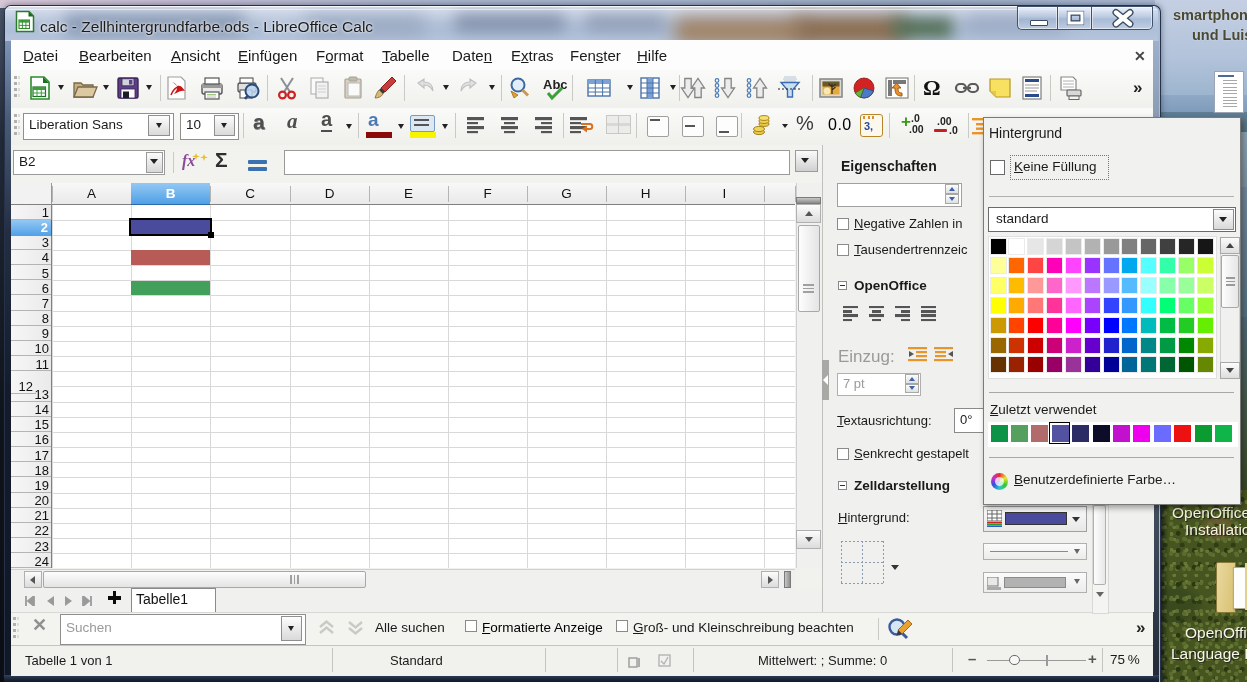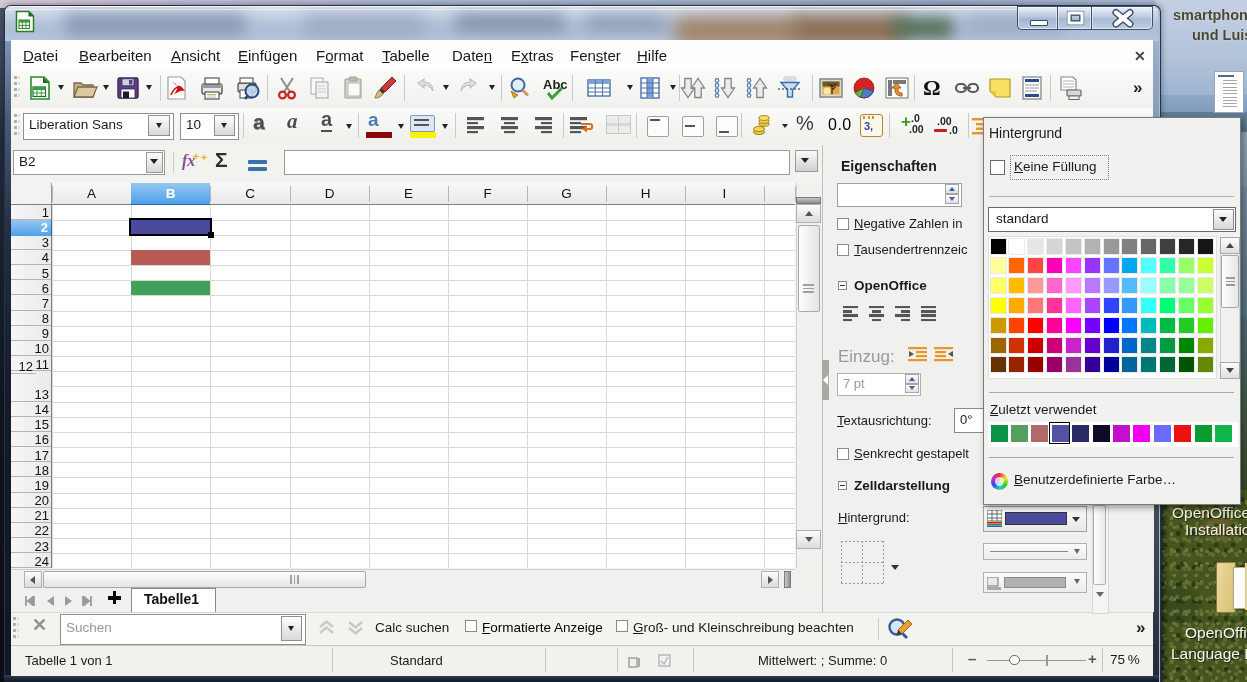--- a/index.html
+++ b/index.html
@@ -54,20 +54,21 @@
         <path d="M14.5 1.5 L19.5 6.5 L14.5 6.5 Z" fill="#1a6a1a"></path>
         <rect x="5" y="10" width="10.5" height="8.5" fill="#fff" stroke="#2e8a2e" stroke-width="1.1"></rect>
         <rect x="5" y="10" width="10.5" height="2.6" fill="#3e9e3e"></rect>
         <g stroke="#2e8a2e" stroke-width="0.9">
           <line x1="5" y1="15.4" x2="15.5" y2="15.4"></line>
           <line x1="8.4" y1="10" x2="8.4" y2="18.5"></line>
           <line x1="11.9" y1="10" x2="11.9" y2="18.5"></line>
         </g>
       </svg>
     </div>
+    <div style="position:absolute;left:40px;top:18px;font-size:15.5px;color:#1b1b1b;white-space:nowrap;text-shadow:0 0 4px rgba(255,255,255,.9),0 0 2px rgba(255,255,255,.8);">calc - Zellhintergrundfarbe.ods - LibreOffice Calc</div>
     <div style="position:absolute;left:1017px;top:6px;width:40px;height:23.5px;background:linear-gradient(rgba(238,244,252,.8),rgba(186,202,226,.75) 45%,rgba(160,182,210,.7) 55%,rgba(196,210,230,.8));border:1px solid #3e526e;border-radius:0 0 0 5px;border-right:none;box-shadow:inset 0 0 0 1px rgba(255,255,255,.5);box-sizing:border-box;">
       <div style="position:absolute;left:50%;top:13px;width:16px;height:4px;margin-left:-8px;background:#fff;border:1px solid #3a4a62;border-radius:1px;"></div>
     </div>
     <div style="position:absolute;left:1057px;top:6px;width:35px;height:23.5px;background:linear-gradient(rgba(238,244,252,.8),rgba(186,202,226,.75) 45%,rgba(160,182,210,.7) 55%,rgba(196,210,230,.8));border:1px solid #3e526e;box-shadow:inset 0 0 0 1px rgba(255,255,255,.5);box-sizing:border-box;">
       <svg width="35" height="23" style="position:absolute;left:0;top:0;">
         <rect x="9.5" y="4.5" width="16" height="13" fill="none" stroke="#3a4a62" stroke-width="1.2"></rect>
         <rect x="11" y="6" width="13" height="10" fill="none" stroke="#fff" stroke-width="3.2"></rect>
         <rect x="13.2" y="8.2" width="8.6" height="5.6" fill="none" stroke="#3a4a62" stroke-width="1.2"></rect>
       </svg>
     </div>
@@ -527,21 +528,21 @@
       </div>
       <div style="position:absolute;left:0;top:121.32px;width:41px;height:15.165px;border-bottom:1px solid #b4b4b4;box-sizing:border-box;">
         <div style="position:absolute;right:3px;top:0.5px;font-size:13px;color:#111;">9</div>
       </div>
       <div style="position:absolute;left:0;top:136.485px;width:41px;height:15.165px;border-bottom:1px solid #b4b4b4;box-sizing:border-box;">
         <div style="position:absolute;right:3px;top:0.5px;font-size:13px;color:#111;">10</div>
       </div>
       <div style="position:absolute;left:0;top:151.65px;width:41px;height:15.165px;border-bottom:1px solid #b4b4b4;box-sizing:border-box;">
         <div style="position:absolute;right:3px;top:0.5px;font-size:13px;color:#111;">11</div>
       </div>
-      <div style="position:absolute;left:0;top:154px;width:25px;height:15.165px;border-bottom:1px solid #b4b4b4;box-sizing:border-box;text-decoration:underline;">
+      <div style="position:absolute;left:0;top:174px;width:25px;height:15.165px;border-bottom:1px solid #b4b4b4;box-sizing:border-box;text-decoration:underline;">
         <div style="position:absolute;right:3px;top:0.5px;font-size:13px;color:#111;">12</div>
       </div>
       <div style="position:absolute;left:0;top:181.98px;width:41px;height:15.165px;border-bottom:1px solid #b4b4b4;box-sizing:border-box;">
         <div style="position:absolute;right:3px;top:0.5px;font-size:13px;color:#111;">13</div>
       </div>
       <div style="position:absolute;left:0;top:197.145px;width:41px;height:15.165px;border-bottom:1px solid #b4b4b4;box-sizing:border-box;">
         <div style="position:absolute;right:3px;top:0.5px;font-size:13px;color:#111;">14</div>
       </div>
       <div style="position:absolute;left:0;top:212.31px;width:41px;height:15.165px;border-bottom:1px solid #b4b4b4;box-sizing:border-box;">
         <div style="position:absolute;right:3px;top:0.5px;font-size:13px;color:#111;">15</div>
@@ -607,21 +608,21 @@
       </svg></div>
     <div style="position:absolute;left:64px;top:592px;width:10px;height:10px;"><svg width="10" height="10">
         <path d="M1 0 L8 5 L1 10 Z" fill="#9a9a9a"></path>
       </svg></div>
     <div style="position:absolute;left:82px;top:592px;width:11px;height:10px;"><svg width="11" height="10">
         <path d="M9 0 V10 M1 0 L7 5 L1 10 Z" stroke="#9a9a9a" fill="#9a9a9a" stroke-width="1.8"></path>
       </svg></div>
     <div style="position:absolute;left:108px;top:596px;width:13px;height:3.6px;background:#0a0a0a;"></div>
     <div style="position:absolute;left:112.7px;top:591.3px;width:3.6px;height:13px;background:#0a0a0a;"></div>
     <div style="position:absolute;left:131px;top:588px;width:85px;height:24px;background:#fff;border:1px solid #8a8a8a;border-bottom:none;box-sizing:border-box;"></div>
-    <div style="position:absolute;left:144px;top:591px;font-size:14px;color:#111;white-space:nowrap;font-weight:bold;">Tabelle1</div>
+    <div style="position:absolute;left:136px;top:591px;font-size:14px;color:#111;white-space:nowrap;font-weight:normal;">Tabelle1</div>
     <div style="position:absolute;left:11px;top:612px;width:1142px;height:33px;background:#f3f3f0;border-top:1px solid #d8d8d4;"></div>
     <div style="position:absolute;left:13px;top:617px;width:6px;height:24px;">
       <div style="position:absolute;left:0;top:0px;width:2.5px;height:2.5px;background:#b0b0ae;"></div>
       <div style="position:absolute;left:3.5px;top:0px;width:2.5px;height:2.5px;background:#dcdcda;"></div>
       <div style="position:absolute;left:0;top:6px;width:2.5px;height:2.5px;background:#b0b0ae;"></div>
       <div style="position:absolute;left:3.5px;top:6px;width:2.5px;height:2.5px;background:#dcdcda;"></div>
       <div style="position:absolute;left:0;top:12px;width:2.5px;height:2.5px;background:#b0b0ae;"></div>
       <div style="position:absolute;left:3.5px;top:12px;width:2.5px;height:2.5px;background:#dcdcda;"></div>
       <div style="position:absolute;left:0;top:18px;width:2.5px;height:2.5px;background:#b0b0ae;"></div>
       <div style="position:absolute;left:3.5px;top:18px;width:2.5px;height:2.5px;background:#dcdcda;"></div>
@@ -636,21 +637,21 @@
           <path d="M3 9 L9.5 3.5 L16 9"></path>
           <path d="M3 15 L9.5 9.5 L16 15"></path>
         </g>
       </svg></div>
     <div style="position:absolute;left:346px;top:618px;width:19px;height:19px;"><svg width="19" height="19" viewBox="0 0 19 19">
         <g fill="none" stroke="#c9c9c6" stroke-width="2.4">
           <path d="M3 4 L9.5 9.5 L16 4"></path>
           <path d="M3 10 L9.5 15.5 L16 10"></path>
         </g>
       </svg></div>
-    <div style="position:absolute;left:375px;top:620px;font-size:13.5px;color:#1a1a1a;white-space:nowrap;">Calc suchen</div>
+    <div style="position:absolute;left:375px;top:620px;font-size:13.5px;color:#1a1a1a;white-space:nowrap;">Alle suchen</div>
     <div style="position:absolute;left:465px;top:620px;width:12px;height:12px;background:#fff;border:1px solid #8a8a8a;box-sizing:border-box;"></div>
     <div style="position:absolute;left:482px;top:620px;font-size:13.5px;color:#000000;white-space:nowrap;"><u>F</u>ormatierte Anzeige</div>
     <div style="position:absolute;left:616px;top:620px;width:12px;height:12px;background:#fff;border:1px solid #8a8a8a;box-sizing:border-box;"></div>
     <div style="position:absolute;left:633px;top:620px;font-size:13.5px;color:#1a1a1a;white-space:nowrap;"><u>G</u>roß- und Kleinschreibung beachten</div>
     <div style="position:absolute;left:878px;top:618px;width:1px;height:22px;background:#c9c9c6;"></div>
     <div style="position:absolute;left:886px;top:617px;width:28px;height:26px;"><svg width="28" height="26" viewBox="0 0 28 26">
         <circle cx="11" cy="10" r="7.5" fill="#cfe2f4" fill-opacity="0.8" stroke="#3a5a9a" stroke-width="2.4"></circle>
         <line x1="16" y1="16" x2="21" y2="21" stroke="#3a5a9a" stroke-width="3"></line>
         <path d="M12 13 L22 3 L26 7 L16 17 Z" fill="#e8a030" stroke="#a06818" stroke-width="1"></path>
         <path d="M12 13 L16 17 L10.5 18.5 Z" fill="#3a3a3a"></path>

